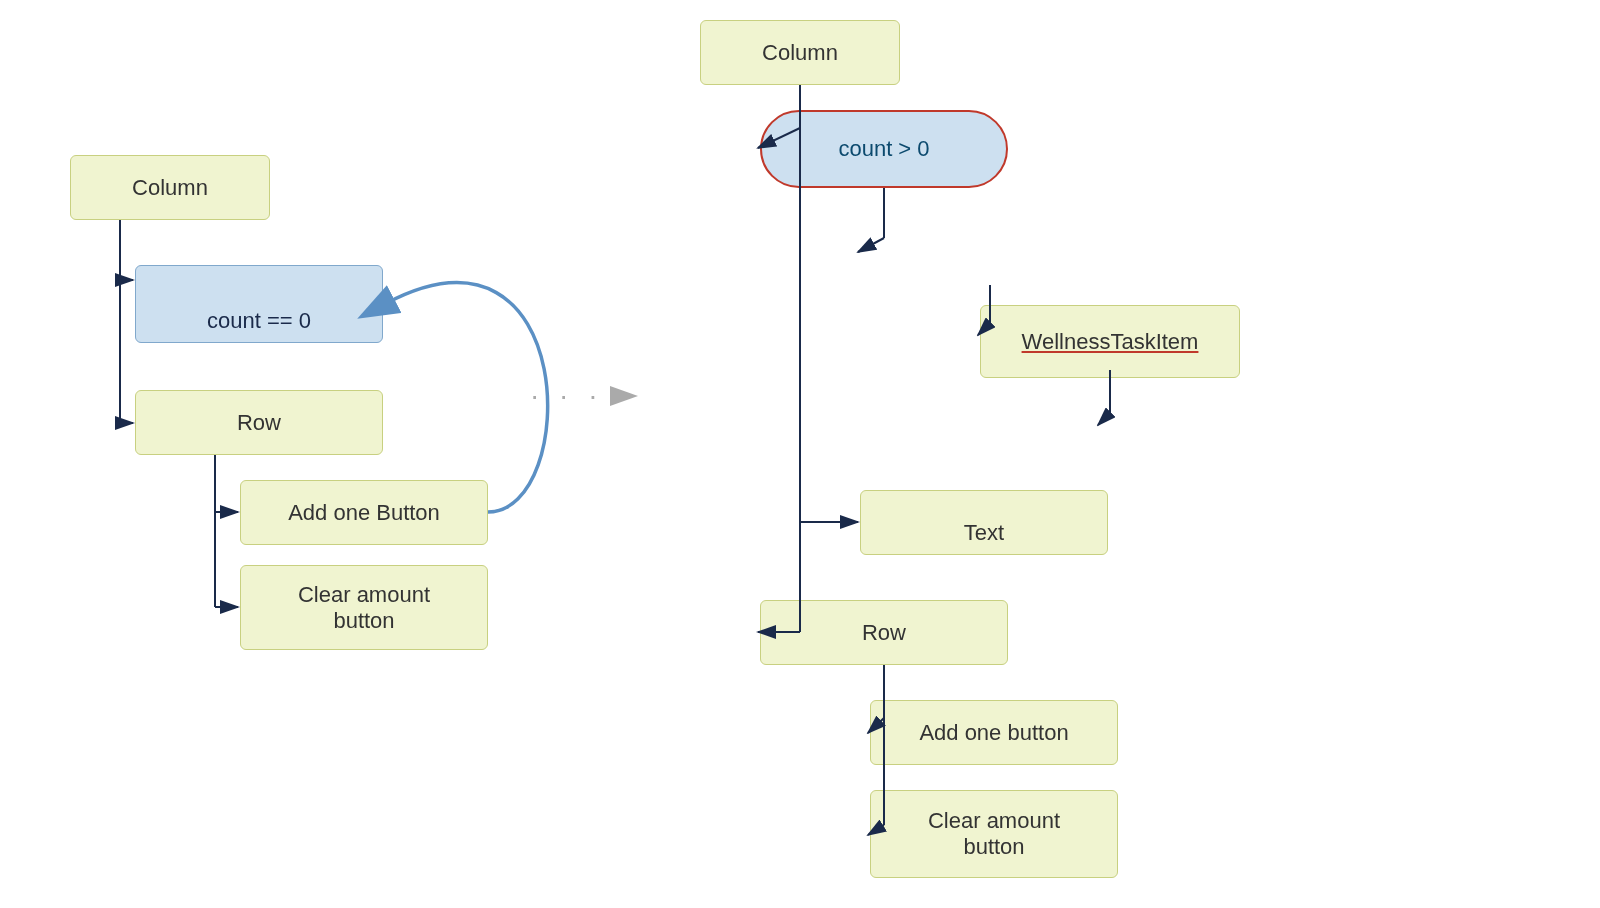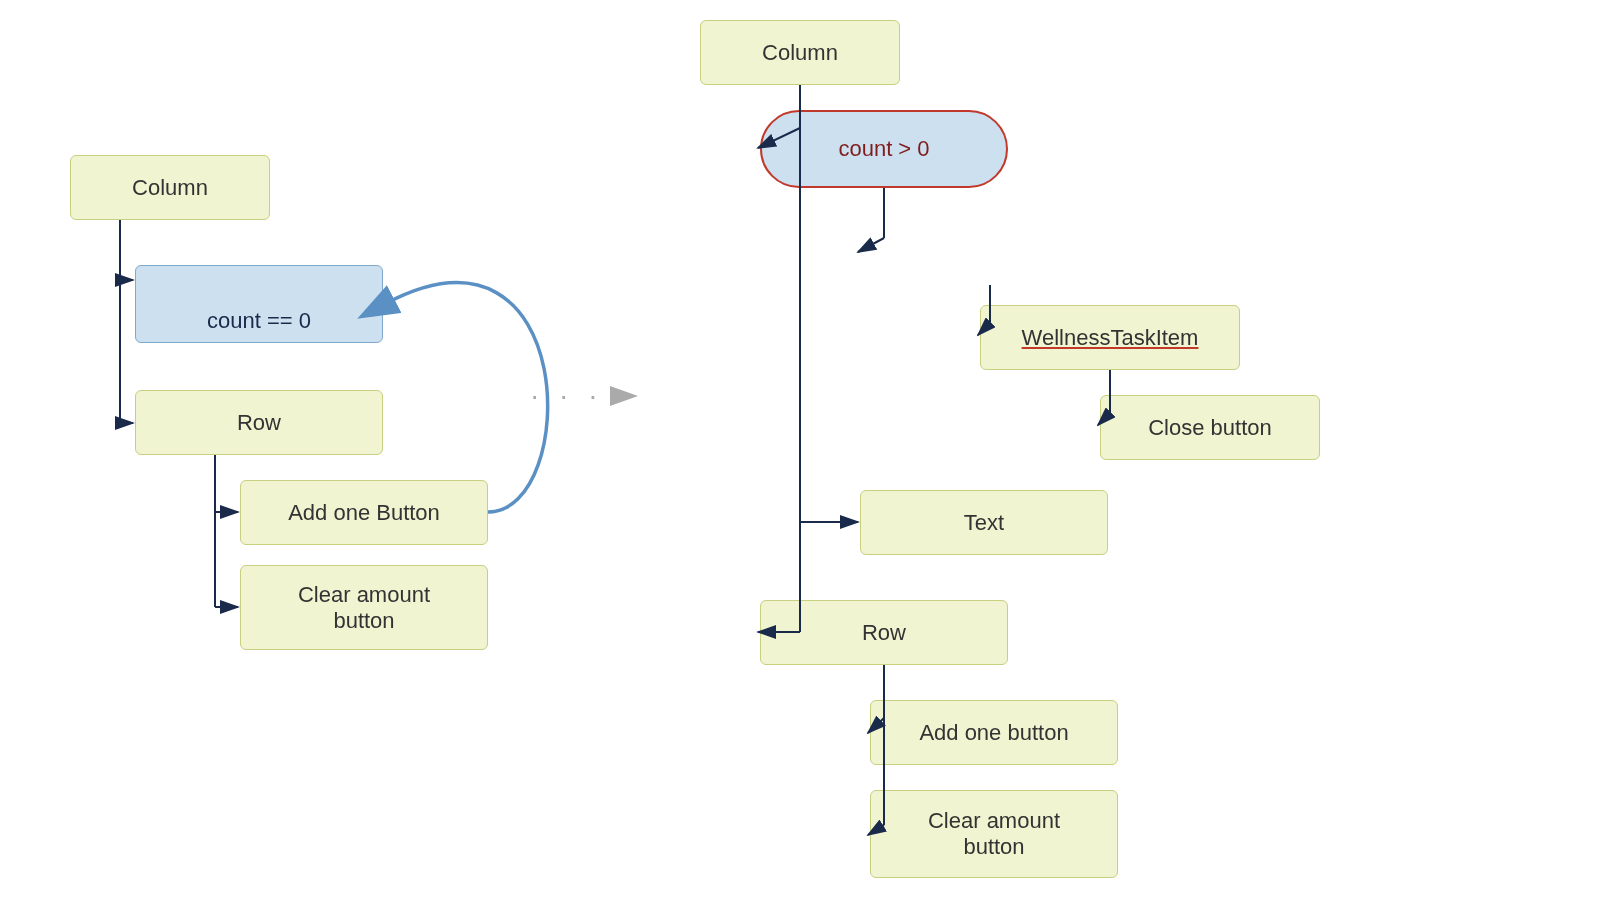--- a/index.html
+++ b/index.html
@@ -36,21 +36,21 @@
       background: #cde0f0;
       border: 1.5px solid #80a8cc;
       color: #1a2a4a;
     }
     .node-oval {
       border-radius: 50px;
     }
     .node-oval-red {
       background: #cde0f0;
       border: 2.5px solid #c0392b;
-      color: #7f1d1d;
+      color: #0c4a6e;
     }
     .node-underline {
       text-decoration: underline;
       text-decoration-color: #c0392b;
     }
     svg.arrows {
       position: absolute;
       top: 0;
       left: 0;
       width: 1600px;
@@ -85,29 +85,26 @@
 
   <div class="node node-yellow" style="left:700px; top:20px; width:200px; height:65px;">
     <span>Column</span>
   </div>
 
   <div class="node node-oval node-oval-red" style="left:760px; top:110px; width:248px; height:78px;">
     <span>count &gt; 0</span>
   </div>
 
 
-  <div class="node node-yellow" style="left:980px; top:305px; width:260px; height:65px;">
+  <div class="node node-yellow" style="left:980px; top:305px; width:260px; height:73px;">
     <span class="node-underline" style="text-decoration-color: rgb(192, 57, 43); text-decoration-line: underline;">WellnessTaskItem</span>
   </div>
 
-  <div class="node node-yellow" style="left:1100px; top:395px; width:220px; height:65px;">
-    <span>Close button</span>
-  </div>
 
-  <div class="node node-yellow" style="left:860px; top:490px; width:248px; height:65px;">
+  <div class="node node-yellow" style="left:860px; top:490px; width:248px; height:65px;align-items:flex-end;">
     <span>Text</span>
   </div>
 
   <div class="node node-yellow" style="left:760px; top:600px; width:248px; height:65px;">
     <span>Row</span>
   </div>
 
   <div class="node node-yellow" style="left:870px; top:700px; width:248px; height:65px;">
     <span>Add one button</span>
   </div>

